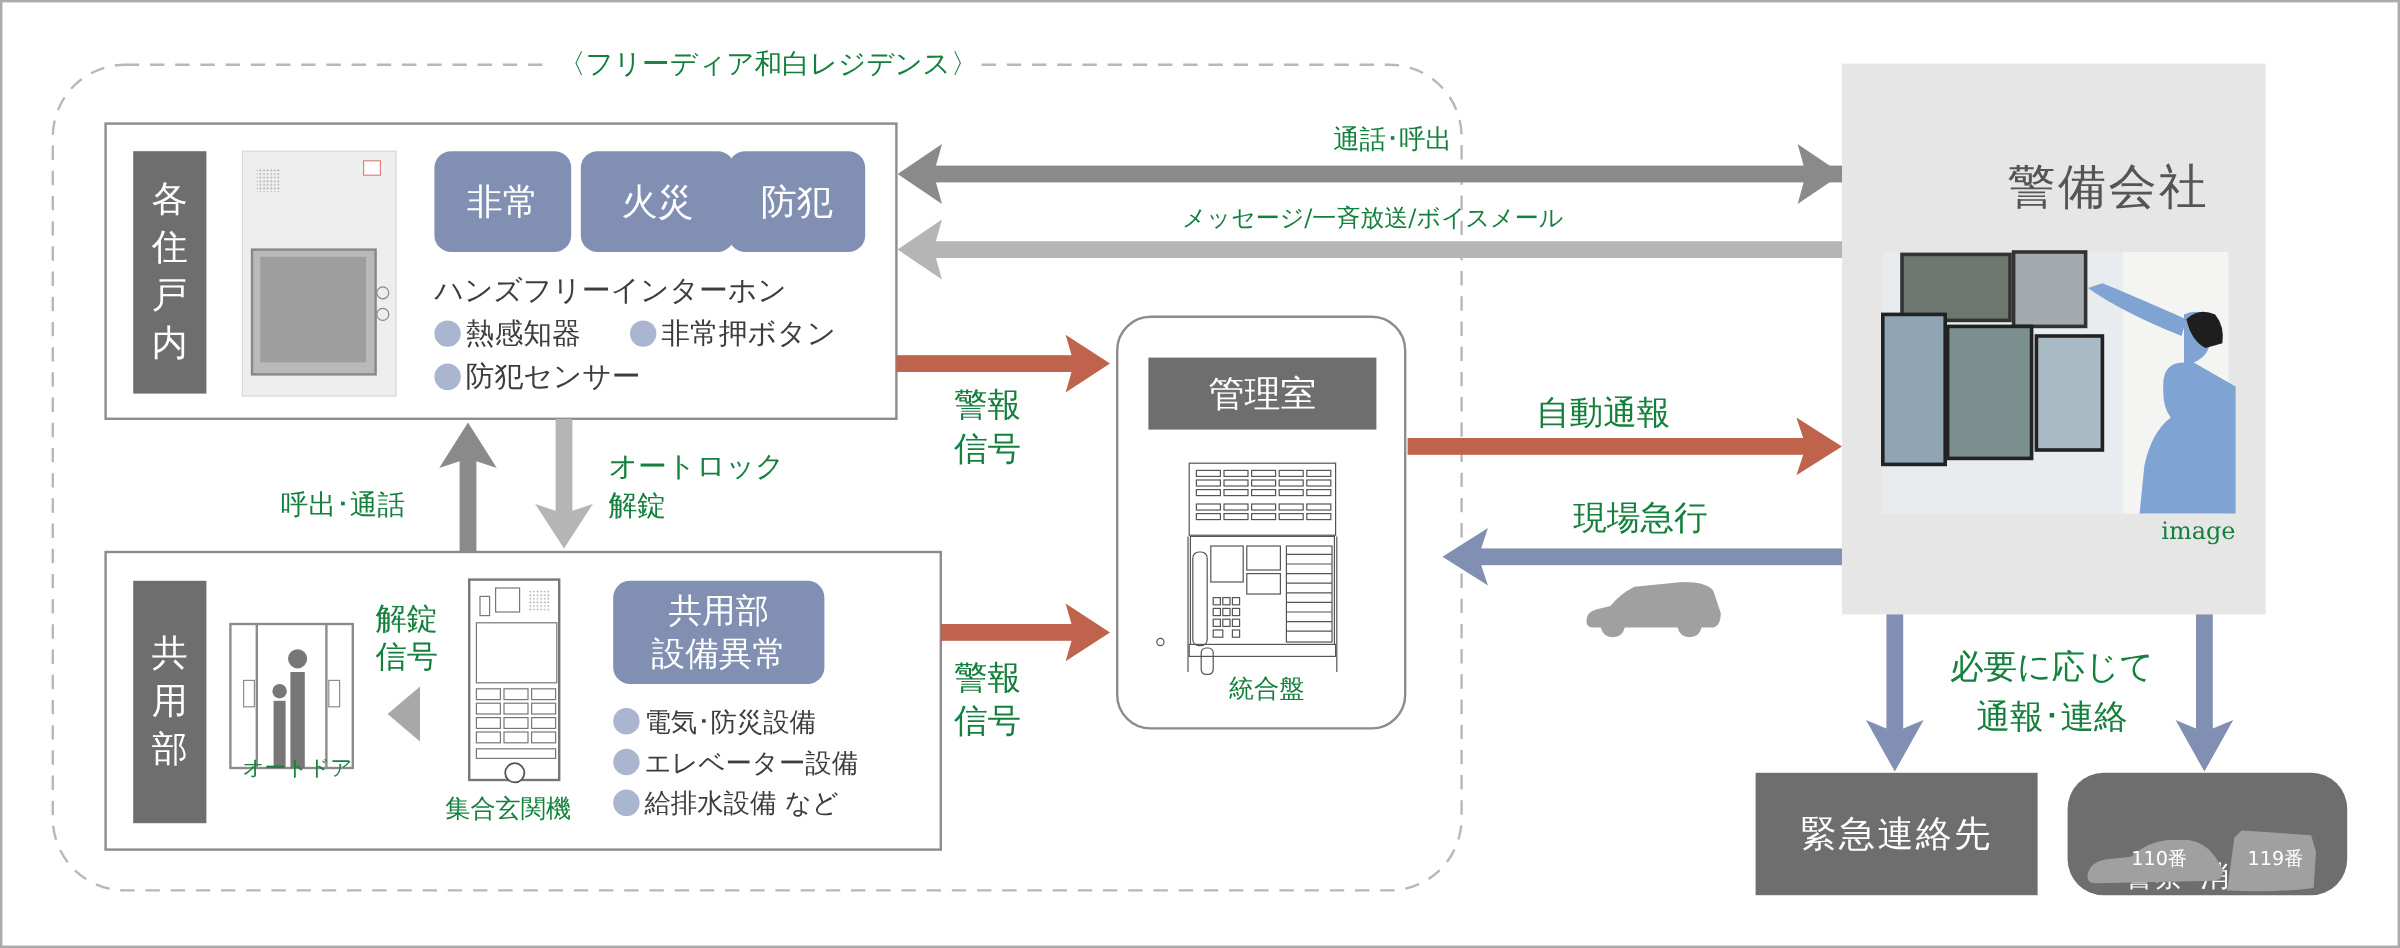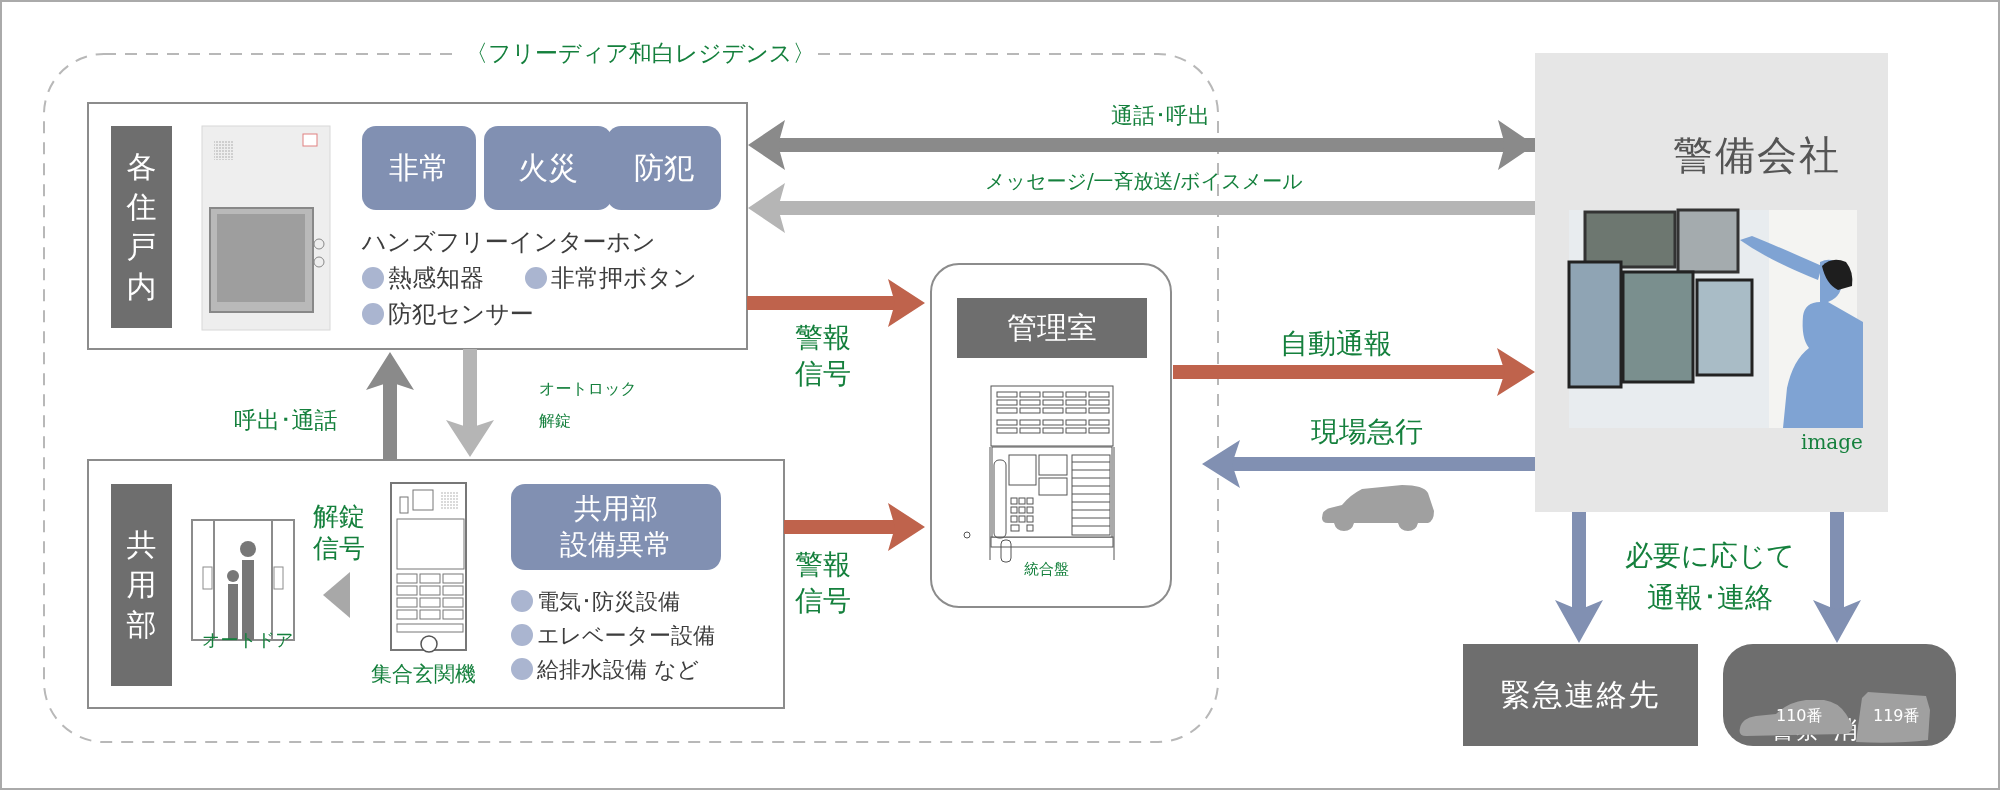--- a/index.html
+++ b/index.html
@@ -249,30 +249,30 @@
 <div class="t" style="left:795px;top:320px;font-size:28px;line-height:36px;">
   <div>警報</div>
   <div>信号</div>
 </div>
 <div class="t" style="left:795px;top:547px;font-size:28px;line-height:36px;">
   <div>警報</div>
   <div>信号</div>
 </div>
 
 <div class="t" style="left:234px;top:405px;font-size:23px;">呼出･通話</div>
-<div class="t" style="left:507px;top:373px;font-size:16px;line-height:32px;margin-left:32px;">
+<div class="t" style="left:507px;top:373px;font-size:24px;line-height:32px;">
   <div>オートロック</div>
   <div>解錠</div>
 </div>
 
 <div class="t" style="left:1280px;top:325px;font-size:28px;">自動通報</div>
 <div class="t" style="left:1311px;top:413px;font-size:28px;">現場急行</div>
 
 <div class="graybox" style="left:957px;top:298px;width:190px;height:60px;font-size:30px;">管理室</div>
-<div class="t" style="left:1024px;top:560px;font-size:15px;">統合盤</div>
+<div class="t" style="left:1024px;top:560px;font-size:21px;">統合盤</div>
 
 <div class="t" style="left:1628px;top:128px;font-size:40px;letter-spacing:2px;color:#555;margin-left:45px;">警備会社</div>
 <div class="t" style="left:1801px;top:430px;font-size:20px;">image</div>
 
 <div class="t" style="left:1625px;top:535px;font-size:28px;line-height:42px;text-align:center;">
   <div>必要に応じて</div>
   <div>通報･連絡</div>
 </div>
 
 <div class="graybox" style="left:1463px;top:644px;width:235px;height:102px;font-size:30px;letter-spacing:2px;">緊急連絡先</div>
@@ -292,19 +292,19 @@
   <span>用</span>
   <span>部</span>
 </div>
 <div class="t" style="left:202px;top:628px;font-size:18px;">オートドア</div>
 <div class="t" style="left:313px;top:500px;font-size:26px;line-height:32px;">
   <div>解錠</div>
   <div>信号</div>
 </div>
 <div class="t" style="left:371px;top:660px;font-size:21px;">集合玄関機</div>
 
-<div class="tag" style="left:511px;top:484px;width:210px;height:86px;flex-direction:column;font-size:28px;line-height:36px;">
+<div class="tag" style="left:511px;top:484px;width:176px;height:86px;flex-direction:column;font-size:28px;line-height:36px;">
   <div>共用部</div>
   <div>設備異常</div>
 </div>
 <div class="t item" style="left:511px;top:587px;font-size:22px;font-family:Liberation Mono, monospace;"><span class="bullet"></span><span>電気･防災設備</span></div>
 <div class="t item" style="left:511px;top:621px;font-size:22px;"><span class="bullet"></span><span>エレベーター設備</span></div>
 <div class="t item" style="left:511px;top:655px;font-size:22px;"><span class="bullet"></span><span>給排水設備 など</span></div>
 
 </body></html>

